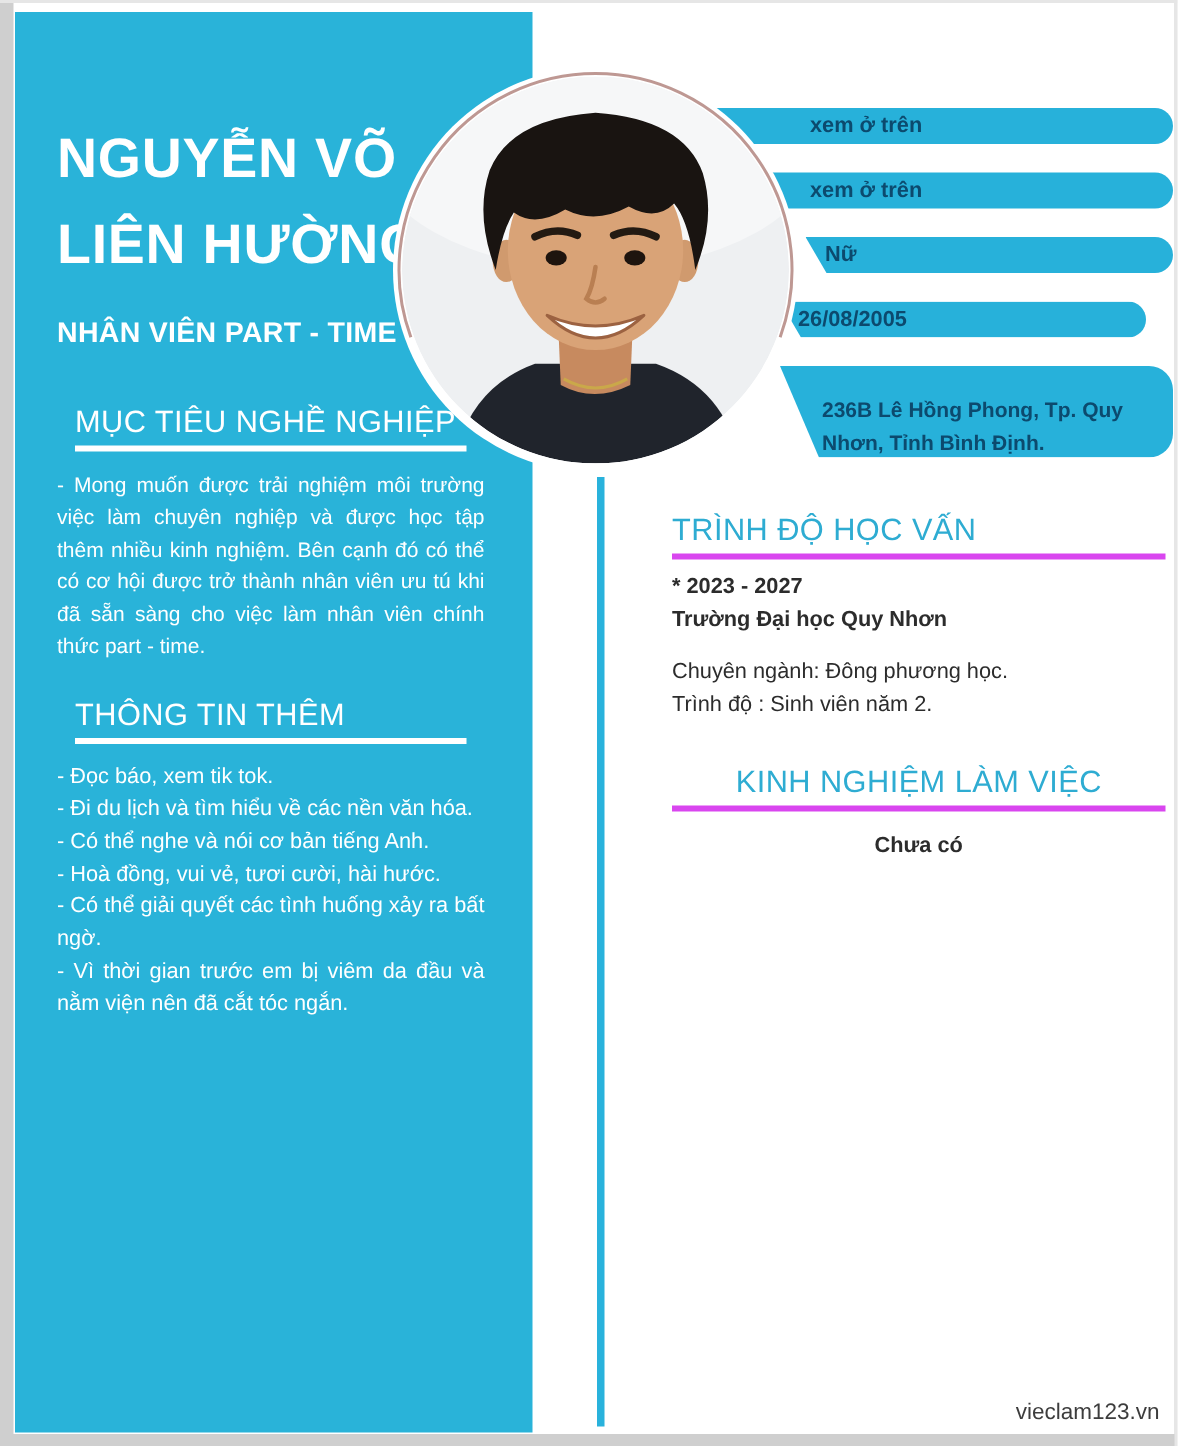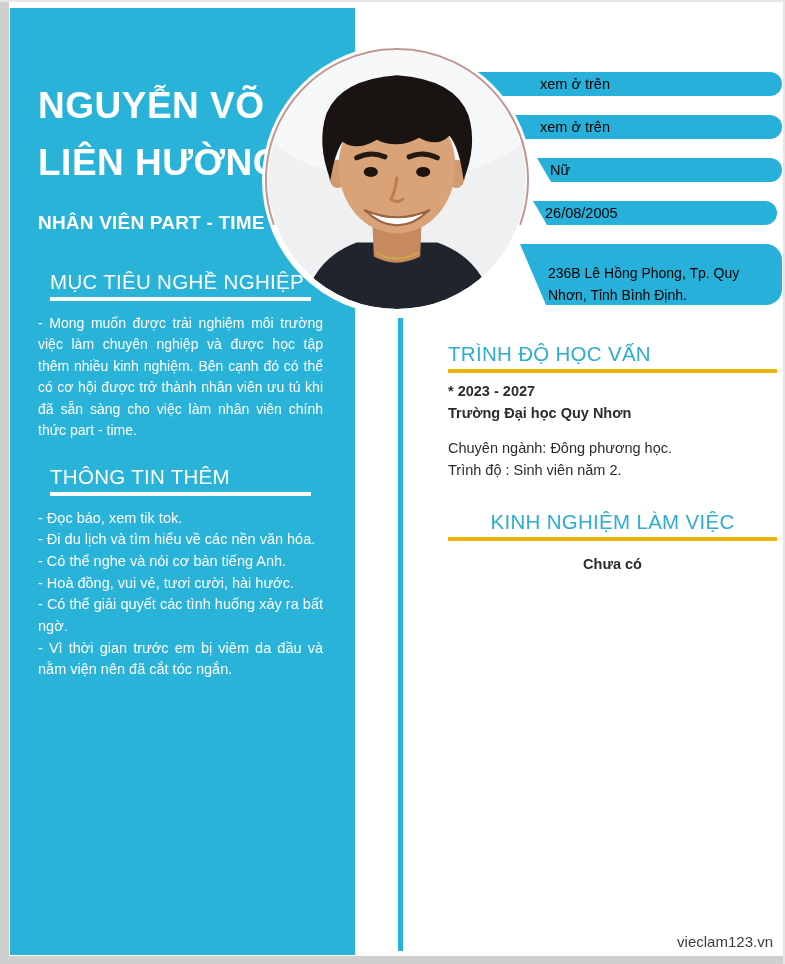--- a/index.html
+++ b/index.html
@@ -11,46 +11,46 @@
            background:#29b3d9;color:#fff;padding:0 32px 0 28px;z-index:1;}
   .name{margin:69px 0 0 0;font-size:37px;font-weight:bold;line-height:57px;letter-spacing:.5px;}
   .job-title{margin:20px 0 0 0;font-size:19px;font-weight:bold;line-height:23.5px;letter-spacing:.2px;}
   .side-heading{margin:12px;font-size:20.5px;font-weight:normal;line-height:26px;letter-spacing:.3px;
                 padding-bottom:2px;border-bottom:4px solid #fff;}
   .h-objective{margin-top:34px;}
   .h-extra{margin-top:22px;}
   .side-par{margin:12px 0 0 0;font-size:14px;line-height:21.5px;text-align:justify;}
   .side-list{margin:11px 0 0 0;font-size:14.5px;line-height:21.7px;text-align:justify;}
   
-  .badge{position:absolute;background:#27b1da;color:#000000;font-size:14.5px;line-height:24px;
-         height:24px;border-radius:0 12px 12px 0;white-space:nowrap;z-index:2;}
+  .badge{position:absolute;background:#27b1da;color:#0c4a6e;font-size:14.5px;line-height:24px;
+         height:24px;border-radius:0 12px 12px 0;white-space:nowrap;z-index:2;font-weight:bold;}
   .badge-1{left:420px;top:70px;width:353px;padding-left:111px;}
   .badge-2{left:420px;top:113px;width:353px;padding-left:111px;}
   .badge-3{left:528px;top:156px;width:245px;padding-left:13px;
            clip-path:polygon(0 0,100% 0,100% 100%,14px 100%);}
-  .badge-4{left:524px;top:199px;width:244px;padding-left:12px;
+  .badge-4{left:511px;top:199px;width:244px;padding-left:12px;
            clip-path:polygon(0 0,100% 0,100% 100%,14px 100%);}
   .badge-5{left:511px;top:242px;width:262px;height:61px;padding:18px 6px 0 28px;
            font-size:14px;line-height:22px;white-space:normal;border-radius:0 16px 16px 0;
            clip-path:polygon(0 0,100% 0,100% 100%,26px 100%);}
   
   .photo-wrap{position:absolute;left:253px;top:43px;width:270px;height:270px;border-radius:50%;
               background:#fff;z-index:3;}
   .ring-arc{position:absolute;left:0;top:0;width:270px;height:270px;}
   .photo{position:absolute;left:6px;top:6px;width:258px;height:258px;border-radius:50%;overflow:hidden;}
   .photo svg{display:block;width:100%;height:100%;}
   
   .divider{position:absolute;left:389px;top:316px;width:5px;height:633px;background:#29b2dc;z-index:0;}
   
   .main-col{position:absolute;left:439px;width:329px;color:#2c2c2c;z-index:0;}
   .sec-education{top:339px;}
   .sec-experience{top:507px;text-align:center;}
   .sec-activities{top:672px;}
   .main-heading{margin:0;font-size:20.5px;font-weight:normal;line-height:26px;letter-spacing:.3px;
-                color:#2eacd2;padding-bottom:2px;border-bottom:4px solid #eab308;}
+                color:#2eacd2;padding-bottom:2px;border-bottom:4px solid #d946ef;}
   .entry{font-size:14.5px;line-height:22px;}
   .bold{font-weight:bold;}
   .mt17{margin-top:7px;} .mt13{margin-top:13px;} .mt12{margin-top:12px;}
   .act-desc{margin-top:2px;text-align:justify;}
   .pl3{padding-left:3px;}
   
   .watermark{position:absolute;right:10px;top:931px;font-size:15px;color:#3d3d3d;z-index:4;text-align:center;}
   .edge-top{position:absolute;left:0;top:0;width:785px;height:2px;background:#e6e6e6;}
   .edge-right{position:absolute;right:0;top:0;width:2px;height:964px;background:#e6e6e6;}
 </style>

